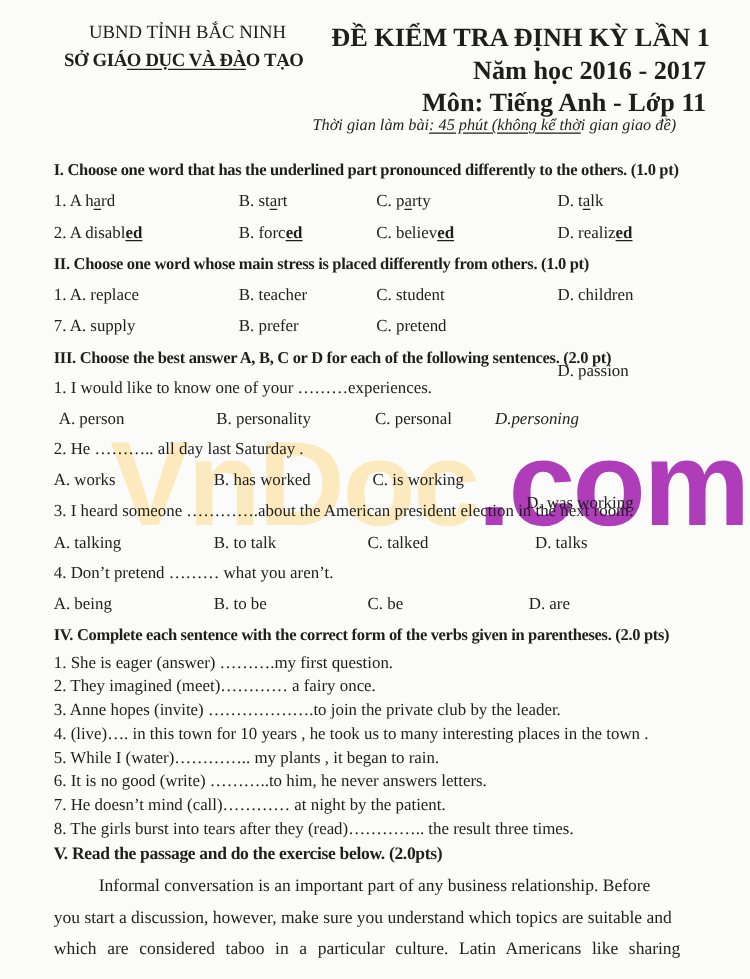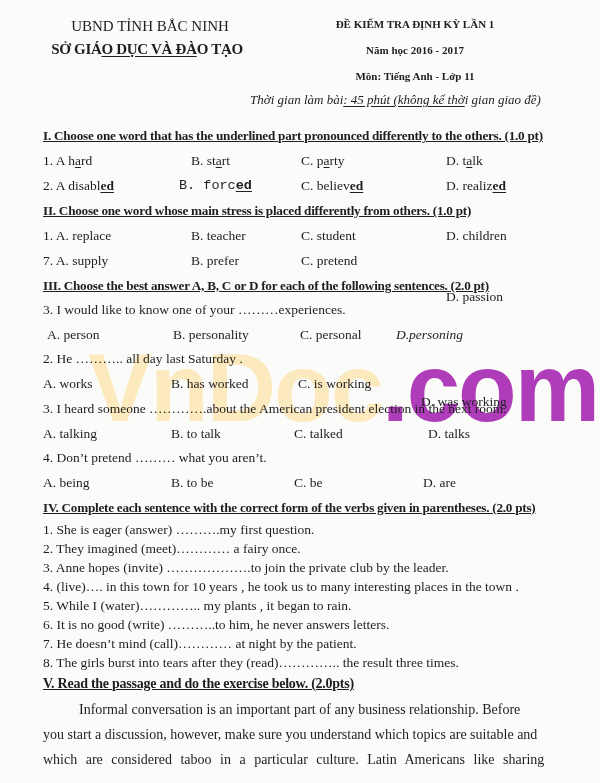--- a/index.html
+++ b/index.html
@@ -6,24 +6,24 @@
   body {
     width: 600px; height: 783px; overflow: hidden;
     background: #fbfbfa;
     font-family: "Liberation Serif", "DejaVu Serif", serif;
     color: #1e1e1e;
     position: relative;
   }
   .page { position: absolute; left: 0; top: 0; width: 600px; height: 783px; }
   .abs { position: absolute; white-space: nowrap; }
   .hdr-left { font-size: 15px; text-align: center; width: 200px; }
-  .hdr-right { font-size: 11px; font-weight: bold; text-align: center; width: 300px; }
+  .hdr-right { font-size: 21px; font-weight: bold; text-align: right; width: 300px; }
   .bold { font-weight: bold; }
   .italic { font-style: italic; }
-  .sec { font-size: 13.2px; font-weight: bold; letter-spacing: -0.25px; text-decoration: underline; }
+  .sec { font-size: 13.2px; font-weight: bold; letter-spacing: -0.25px; }
   .row { font-size: 13.5px; }
   .u { text-decoration: underline; text-underline-offset: 2px; }
   .ub { text-decoration: underline; font-weight: bold; text-underline-offset: 2px; }
   .watermark {
     position: absolute; left: 88px; top: 340px;
     font-family: "Liberation Sans", "DejaVu Sans", sans-serif;
     font-weight: bold; font-size: 96px; letter-spacing: -2px;
     line-height: 1; opacity: 0.85; pointer-events: none;
   }
   .wm-a { color: #fde8b4; }
@@ -46,38 +46,38 @@
   <div class="abs italic" style="left:250px; top:92px; font-size:13px;"><span>Thời gian làm bài</span><span class="u">: 45 phút (không kể thờ</span><span>i gian giao đề)</span></div>
 
   <div class="abs sec" style="left:43px; top:128px;">I. Choose one word that has the underlined part pronounced differently to the others. (1.0 pt)</div>
 
   <div class="abs row" style="left:43px; top:153px;"><span>1. A h</span><span class="u">a</span><span>rd</span></div>
   <div class="abs row" style="left:191px; top:153px;"><span>B. st</span><span class="u">a</span><span>rt</span></div>
   <div class="abs row" style="left:301px; top:153px;"><span>C. p</span><span class="u">a</span><span>rty</span></div>
   <div class="abs row" style="left:446px; top:153px;"><span>D. t</span><span class="u">a</span><span>lk</span></div>
 
   <div class="abs row" style="left:43px; top:178px;"><span>2. A disabl</span><span class="ub">ed</span></div>
-  <div class="abs row" style="left:179px; top:178px;font-family:Liberation Mono, monospace;"><span>B. forc</span><span class="ub">ed</span></div>
+  <div class="abs row" style="left:191px; top:178px;"><span>B. forc</span><span class="ub">ed</span></div>
   <div class="abs row" style="left:301px; top:178px;"><span>C. believ</span><span class="ub">ed</span></div>
   <div class="abs row" style="left:446px; top:178px;"><span>D. realiz</span><span class="ub">ed</span></div>
 
   <div class="abs sec" style="left:43px; top:203px;">II. Choose one word whose main stress is placed differently from others. (1.0 pt)</div>
   <div class="abs row" style="left:43px; top:228px;">1. A. replace</div>
   <div class="abs row" style="left:191px; top:228px;">B. teacher</div>
   <div class="abs row" style="left:301px; top:228px;">C. student</div>
   <div class="abs row" style="left:446px; top:228px;">D. children</div>
 
   <div class="abs row" style="left:43px; top:253px;">7. A. supply</div>
   <div class="abs row" style="left:191px; top:253px;">B. prefer</div>
   <div class="abs row" style="left:301px; top:253px;">C. pretend</div>
   <div class="abs row" style="left:446px; top:253px;margin-top:36px;">D. passion</div>
 
   <div class="abs sec" style="left:43px; top:278px;">III. Choose the best answer A, B, C or D for each of the following sentences. (2.0 pt)</div>
 
-  <div class="abs row" style="left:43px; top:302px;">3. I would like to know one of your ………experiences.</div>
+  <div class="abs row" style="left:43px; top:302px;">1. I would like to know one of your ………experiences.</div>
   <div class="abs row" style="left:47px; top:327px;">A. person</div>
   <div class="abs row" style="left:173px; top:327px;">B. personality</div>
   <div class="abs row" style="left:300px; top:327px;">C. personal</div>
   <div class="abs row" style="left:396px; top:327px;font-style:italic;">D.personing</div>
 
   <div class="abs row" style="left:43px; top:351px;">2. He ……….. all day  last Saturday .</div>
   <div class="abs row" style="left:43px; top:376px;">A. works</div>
   <div class="abs row" style="left:171px; top:376px;">B. has worked</div>
   <div class="abs row" style="left:298px; top:376px;">C. is working</div>
   <div class="abs row" style="left:421px; top:394px;">D. was working</div>

